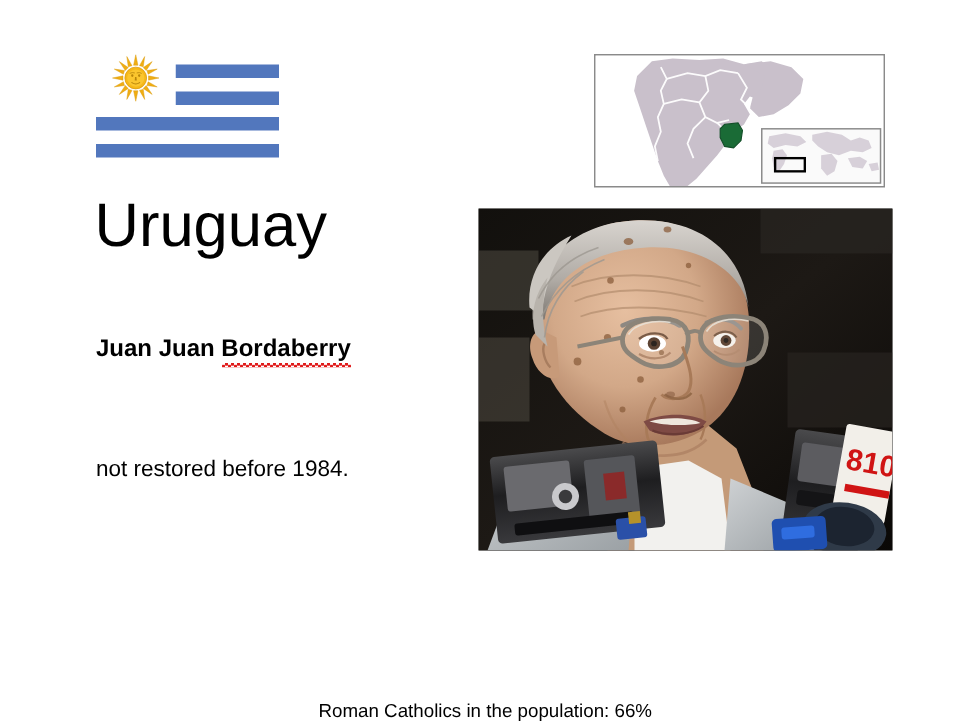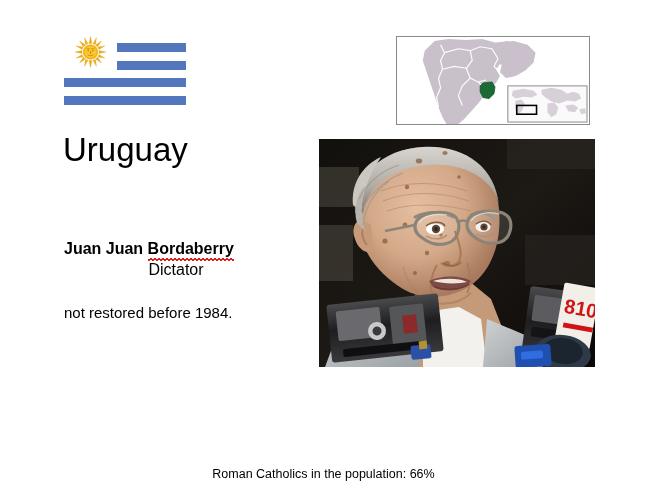--- a/index.html
+++ b/index.html
@@ -68,21 +68,21 @@
     box-sizing: border-box;
     overflow: hidden;
   }
   #map-svg { display: block; width: 100%; height: 100%; }
 
   
   #title {
     position: absolute;
     left: 63px;
     top: 126px;
-    font-size: 33px;
+    font-size: 41px;
     line-height: 48px;
     color: #000000;
     font-weight: 400;
     letter-spacing: 0px;
     white-space: nowrap;
   }
 
   
   #person-name {
     position: absolute;
@@ -90,21 +90,20 @@
     top: 223px;
     font-size: 16px;
     line-height: 20px;
     font-weight: bold;
     color: #000000;
     white-space: nowrap;
   }
   .misspelled {
     position: relative;
     display: inline-block;
-    margin-top: 16px;
   }
   .misspelled::after {
     content: "";
     position: absolute;
     left: 0;
     right: 0;
     bottom: -2px;
     height: 3px;
     background-image:
       radial-gradient(circle at 1px 2.4px, #e01b1b 1.1px, transparent 1.3px),
@@ -246,21 +245,20 @@
         </g>
         <rect x="121" y="70" width="20" height="9" fill="none" stroke="#000000" stroke-width="1.6"></rect>
       </g>
     </svg>
   </div>
 
   <div id="title">Uruguay</div>
 
   <div id="person-name"><span>Juan Juan </span><span class="misspelled">Bordaberry</span></div>
 
-  <div id="person-role">Dictator</div>
 
   <div id="bio">
     <span class="line">not restored before 1984.</span>
   </div>
 
   <div id="photo">
     <svg id="photo-svg" viewBox="0 0 276 228" preserveAspectRatio="none">
       <defs>
         <radialGradient id="skin" cx="42%" cy="40%" r="62%">
           <stop offset="0%" stop-color="#e6bfa0"></stop>

